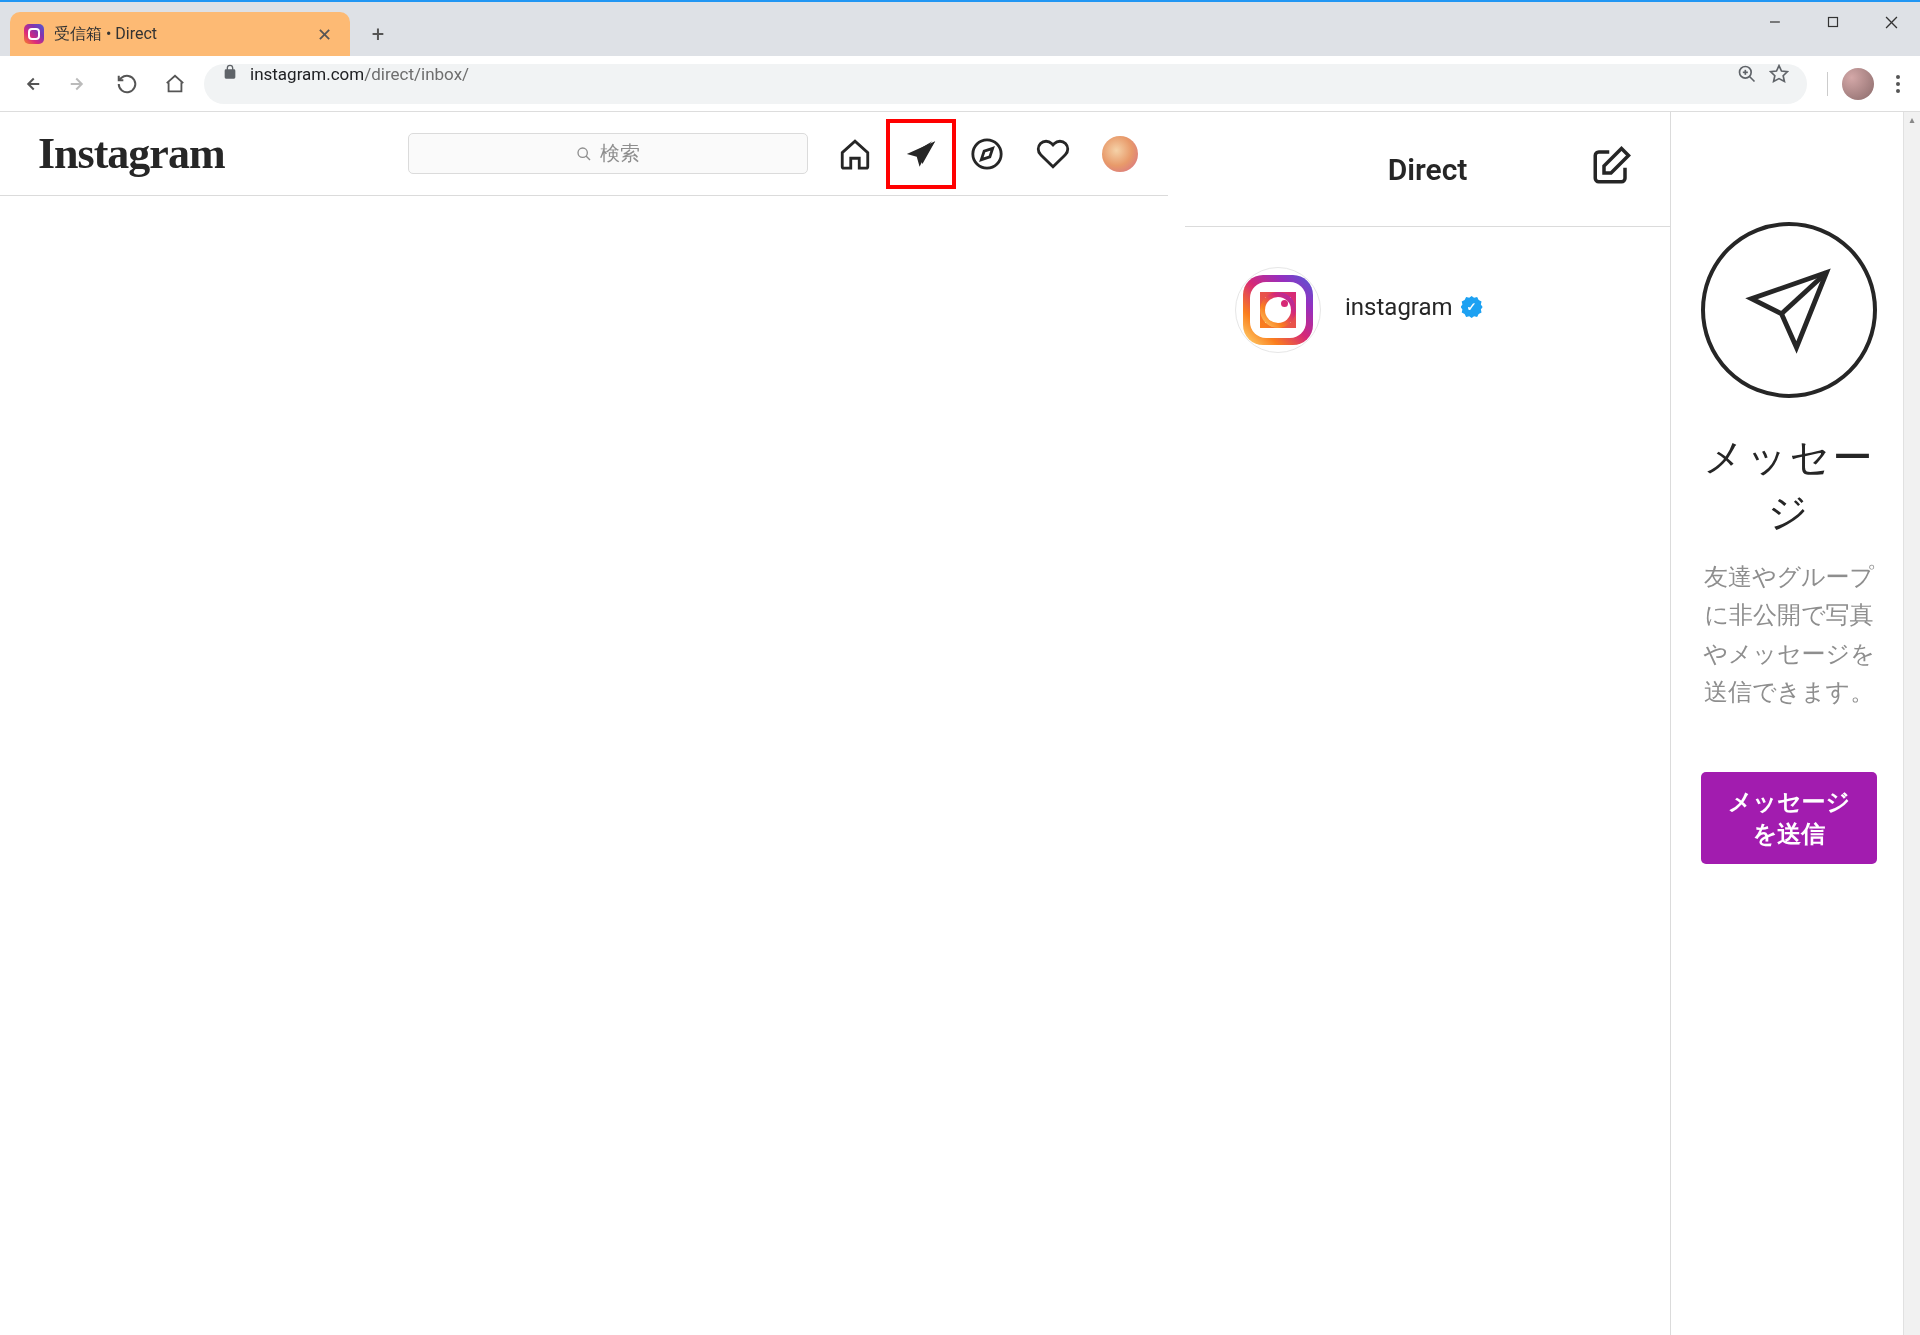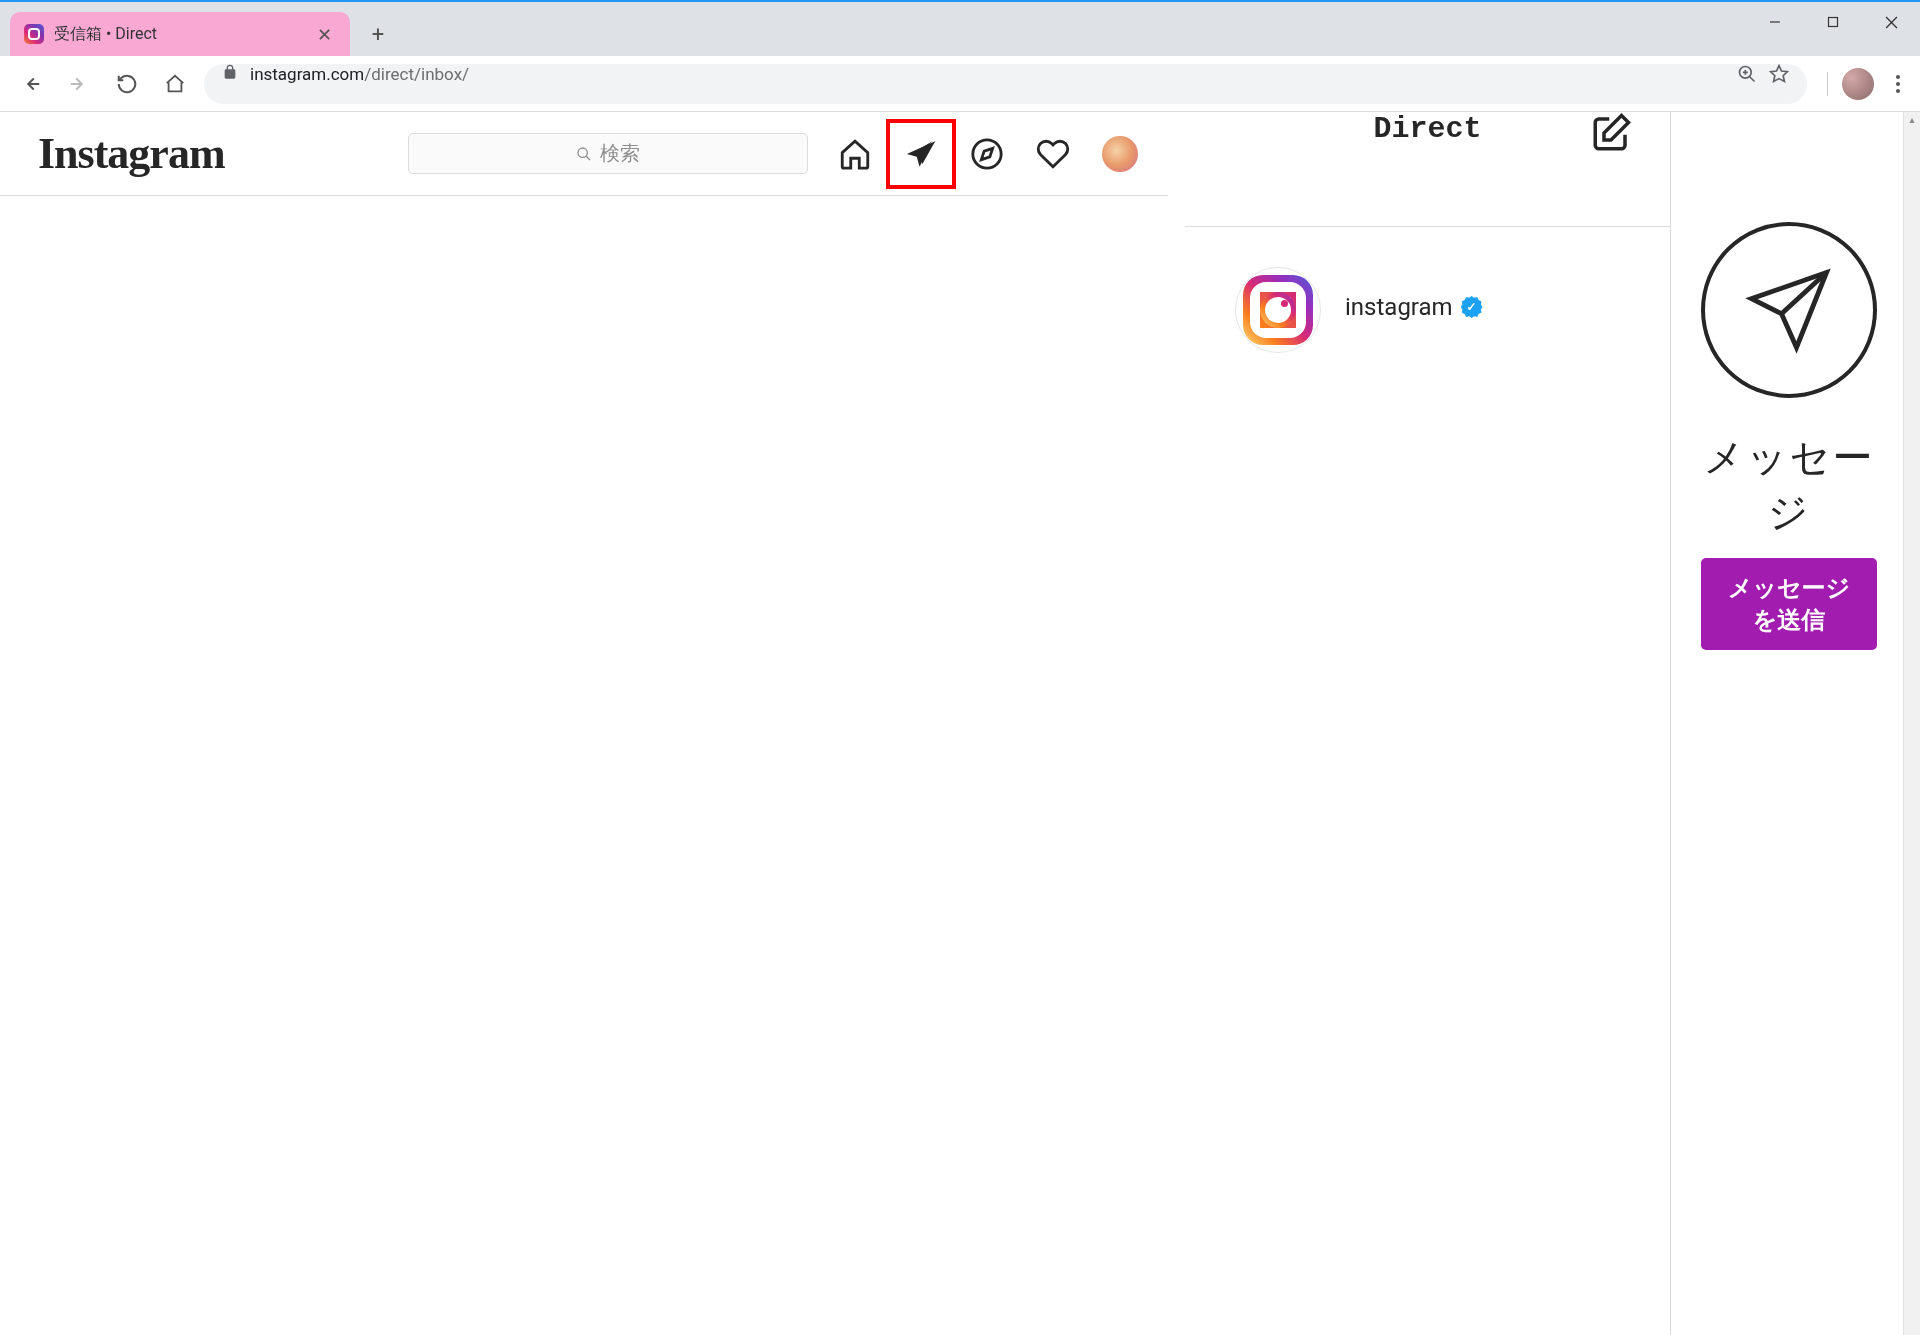--- a/index.html
+++ b/index.html
@@ -18,21 +18,21 @@
     
     .tab-bar {
       background: #dee1e6;
       height: 54px;
       display: flex;
       align-items: flex-end;
       padding-left: 10px;
       position: relative;
     }
     .tab {
-      background: #f9a8d4;
+      background: #fdba74;
       height: 44px;
       width: 340px;
       border-radius: 10px 10px 0 0;
       display: flex;
       align-items: center;
       padding: 0 14px;
       gap: 10px;
       font-size: 16px;
       color: #333;
     }
@@ -237,27 +237,26 @@
     .inbox-sidebar {
       width: 575px;
       border-right: 1px solid #dbdbdb;
       display: flex;
       flex-direction: column;
     }
     .inbox-header {
       height: 115px;
       border-bottom: 1px solid #dbdbdb;
       display: flex;
-      align-items: flex-start;
+      align-items: center;
       justify-content: center;
       position: relative;
       font-size: 30px;
       font-weight: 600;
       color: #262626;
-      font-family: Liberation Mono, monospace;
     }
     .compose-btn {
       position: absolute;
       right: 38px;
       cursor: pointer;
     }
     .thread-list { flex: 1; padding-top: 26px; }
     .thread {
       display: flex;
       align-items: center;
@@ -563,17 +562,18 @@
       </div>
 
       <div class="empty-state">
         <div class="empty-icon">
           <svg width="90" height="90" viewBox="0 0 24 24" fill="none" stroke="#262626" stroke-width="1.3">
               <path d="M22 2L2 9l8 4 4 9 8-20z"></path>
               <path d="M10 13l12-11"></path>
             </svg>
         </div>
         <div class="empty-title">メッセージ</div>
+        <div class="empty-desc">友達やグループに非公開で写真やメッセージを送信できます。</div>
         <button class="send-msg-btn">メッセージを送信</button>
       </div>
     </div>
   </div>
 </div>
 
 </body></html>

